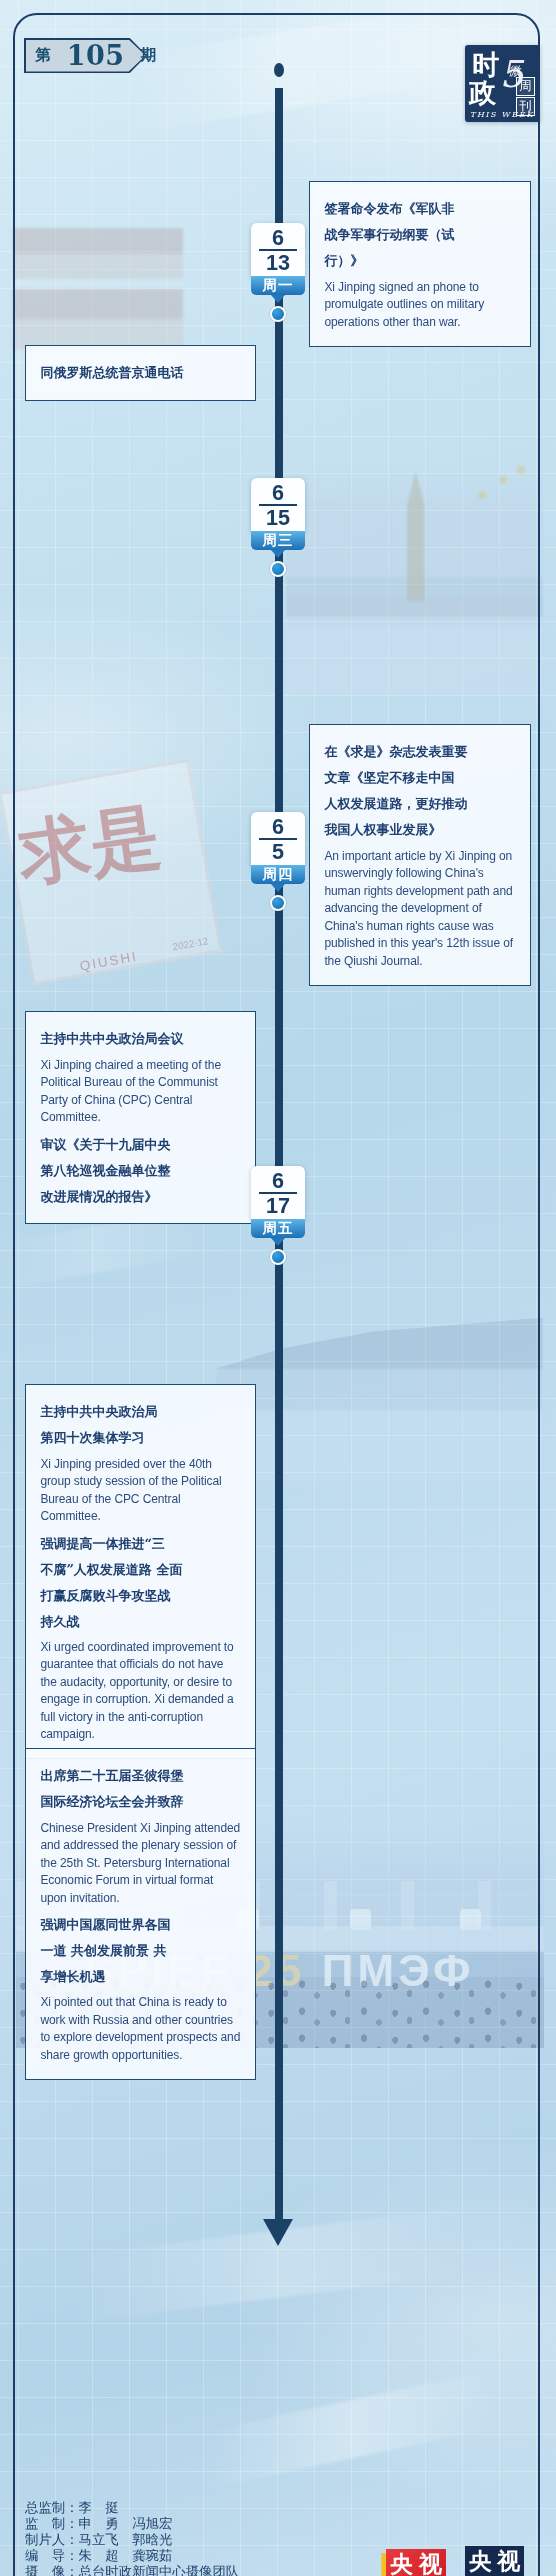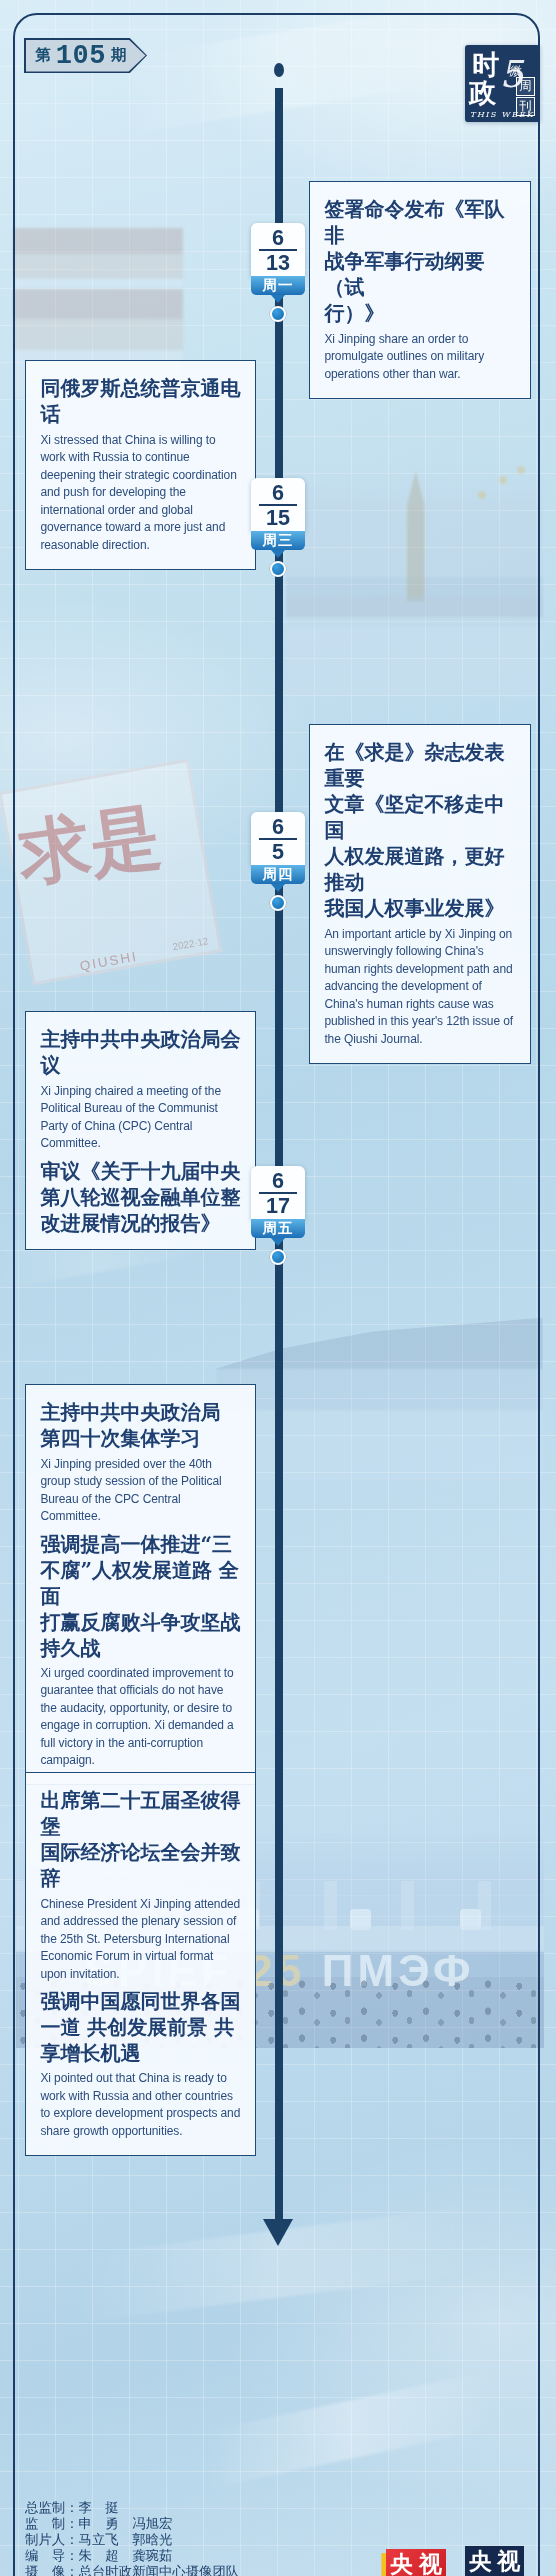--- a/index.html
+++ b/index.html
@@ -72,21 +72,21 @@
     background-size:62px 27px;}
 
   
   .frame{position:absolute;left:13.4px;top:13.4px;width:523px;height:2606px;z-index:2;
     border:2.1px solid #1c3e66;border-radius:24px;}
   .badge{position:absolute;left:24px;top:38px;width:123px;height:35px;z-index:5;}
   .badge-border{position:absolute;inset:0;background:#1c3e66;clip-path:polygon(0 0,86% 0,100% 50%,86% 100%,0 100%);}
   .badge-fill{position:absolute;inset:1.5px;background:rgba(238,248,252,.82);clip-path:polygon(0 0,86% 0,100% 50%,86% 100%,0 100%);}
   .badge-text{position:absolute;inset:0;display:flex;align-items:center;justify-content:flex-start;
     padding-left:11.3px;color:#1b4f72;font-family:"DejaVu Serif","Liberation Serif",serif;font-weight:bold;}
-  .badge-text .small{font-size:15.5px;} .badge-text .big{font-size:27px;margin:0 5px;letter-spacing:0.5px;font-family:Liberation Mono, monospace;}
+  .badge-text .small{font-size:15.5px;} .badge-text .big{font-size:27px;margin:0 16px;letter-spacing:0.5px;}
   .masthead{position:absolute;left:465px;top:45px;width:75px;height:77px;z-index:5;
     background:#1d3a63;border-radius:3.1px;color:#fff;box-shadow:0 1px 4.1px rgba(20,50,90,.3);}
   .mh-shi{position:absolute;left:7.2px;top:2.1px;font-size:27px;font-family:"DejaVu Serif",serif;font-weight:bold;}
   .mh-zheng{position:absolute;left:4.1px;top:30px;font-size:27px;font-family:"DejaVu Serif",serif;font-weight:bold;}
   .mh-five{position:absolute;right:13.4px;top:7.2px;font-size:38px;font-style:italic;font-family:"DejaVu Serif",serif;opacity:.9;}
   .mh-wei{position:absolute;right:19.6px;top:17.5px;font-size:12px;font-style:italic;}
   .mh-box{position:absolute;right:5.2px;width:16.5px;height:16.5px;border:1px solid #fff;
     font-size:12.4px;line-height:16.5px;text-align:center;background:rgba(255,255,255,.08);}
   .mh-zhou{top:32px;} .mh-kan{top:52px;}
   .mh-week{position:absolute;left:0;right:0;bottom:3.1px;text-align:center;font-size:8.2px;
@@ -107,22 +107,22 @@
   .m-band{width:54px;height:19.6px;border-radius:0 0 5.2px 5.2px;text-align:center;
     background:linear-gradient(180deg,#5cb4e7,#1c6fb5);color:#fff;font-size:14.4px;line-height:19.6px;font-weight:bold;letter-spacing:1px;}
   .m-tri{width:0;height:0;border-left:7.2px solid transparent;border-right:7.2px solid transparent;border-top:8.2px solid #2277bb;}
   .m-circle{width:12.4px;height:12.4px;border-radius:50%;margin-top:2.6px;border:2.1px solid #fff;
     background:radial-gradient(circle at 35% 30%,#3ba3e4,#0e65a8);box-shadow:0 0 0 0.5px rgba(20,60,100,.35);}
 
   
   .card{position:absolute;z-index:4;background:rgba(246,251,255,.93);border:1.5px solid #1e4a78;
     padding:12.4px 14.4px 9.3px;box-sizing:border-box;}
   .card.left{left:25px;width:231px;} .card.right{left:309px;width:222px;}
-  .e1{top:181px;} .e2{top:360px;} .e3{top:724px;} .e4{top:1011px;} .e5{top:1384px;} .e6{top:1748px;margin-top:24px;}
-  .zh{font-family:"DejaVu Serif","Liberation Serif",serif;font-weight:bold;font-size:20px;line-height:26px;
+  .e1{top:181px;} .e2{top:345px;} .e3{top:724px;} .e4{top:1011px;} .e5{top:1384px;} .e6{top:1748px;}
+  .zh{font-family:"DejaVu Serif","Liberation Serif",serif;font-weight:bold;font-size:13px;line-height:26px;
     color:#1e3f70;white-space:pre-line;margin:2.1px 0 4.1px;}
   .en{font-size:12px;line-height:17.5px;color:#2b4c7d;letter-spacing:-0.1px;margin:0 0 5.2px;}
 
   
   .credits{position:absolute;left:25px;top:2500px;z-index:5;color:#20446f;font-size:13.4px;line-height:16px;}
   .flogo{position:absolute;z-index:5;display:grid;grid-template-columns:1fr 1fr;grid-template-rows:1fr 1fr;
     place-items:center;font-weight:bold;color:#fff;}
   .flogo span{font-size:23px;line-height:1;}
   .flogo-red{left:386px;top:2549px;width:60px;height:59px;padding:1px;box-sizing:border-box;
     background:linear-gradient(135deg,#ea3a40,#c3151c);box-shadow:-4.6px 4.1px 0 #f5c11e;}
@@ -236,25 +236,24 @@
     <div class="m-band">周五</div>
     <div class="m-tri"></div>
     <div class="m-circle"></div>
   </div>
     </div>
   <div id="cards">
       <div class="card right e1">
         <div class="zh">签署命令发布《军队非
 战争军事行动纲要（试
 行）》</div>
-        <div class="en">Xi Jinping share an order to promulgate outlines on military operations other than war.</div>
+        <div class="en">Xi Jinping signed an phone to promulgate outlines on military operations other than war.</div>
       </div>
       <div class="card left e2">
         <div class="zh">同俄罗斯总统普京通电话</div>
-        <div class="en">Xi stressed that China is willing to work with Russia to continue deepening their strategic coordination and push for developing the international order and global governance toward a more just and reasonable direction.</div>
       </div>
       <div class="card right e3">
         <div class="zh">在《求是》杂志发表重要
 文章《坚定不移走中国
 人权发展道路，更好推动
 我国人权事业发展》</div>
         <div class="en">An important article by Xi Jinping on unswervingly following China's human rights development path and advancing the development of China's human rights cause was published in this year's 12th issue of the Qiushi Journal.</div>
       </div>
       <div class="card left e4">
         <div class="zh">主持中共中央政治局会议</div>

